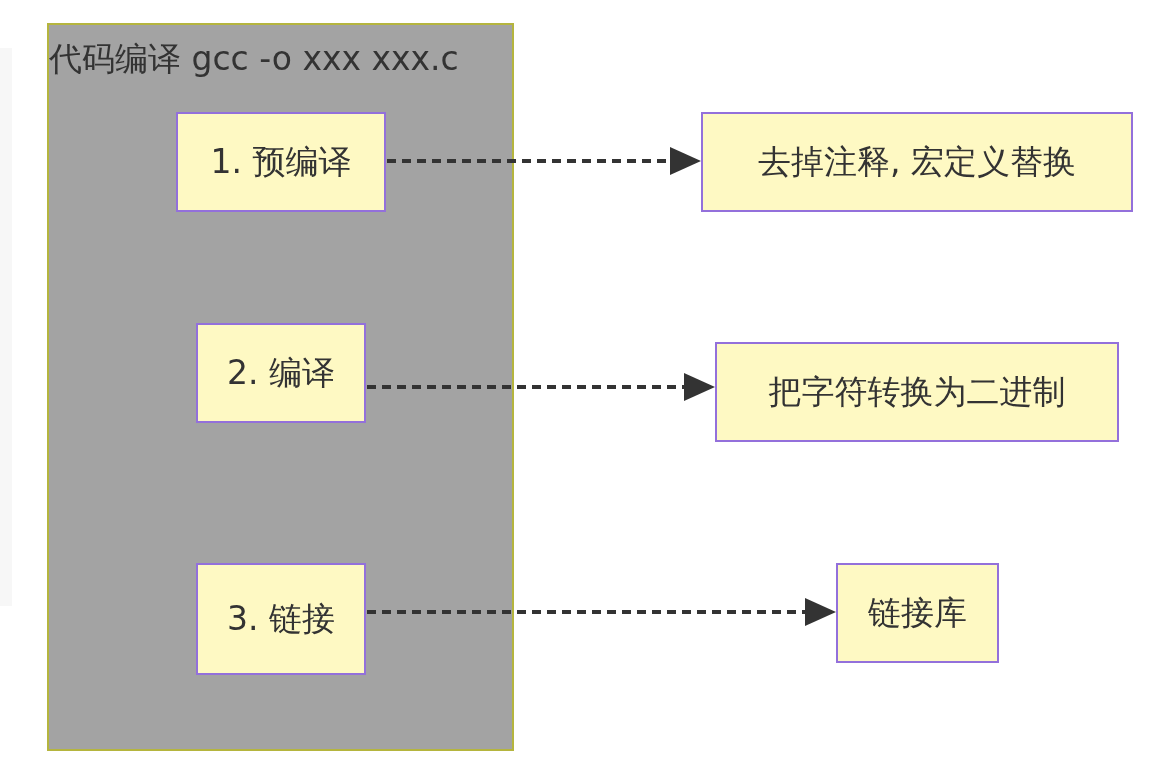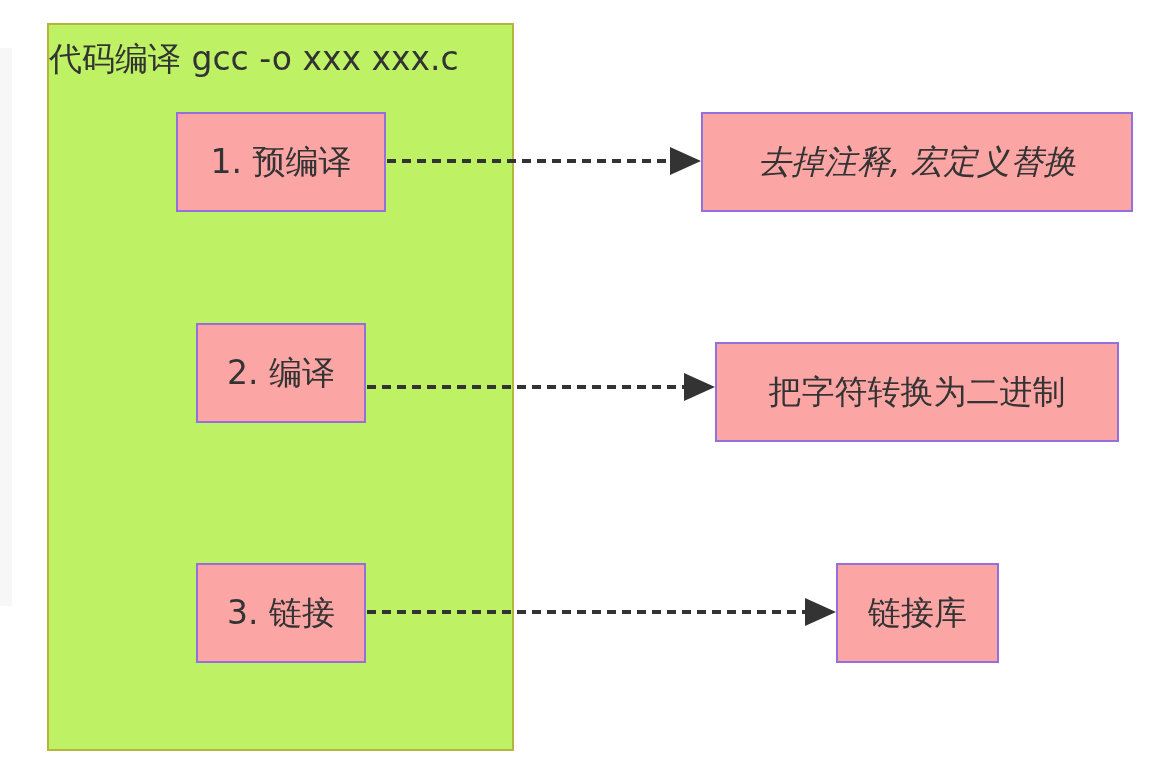--- a/index.html
+++ b/index.html
@@ -1,24 +1,24 @@
 <!DOCTYPE html>
 <html><head>
   <meta charset="utf-8">
   <style>
     html, body { margin: 0; padding: 0; background: #ffffff; }
     body { width: 1167px; height: 761px; position: relative; overflow: hidden;
            font-family: "DejaVu Sans", "Liberation Sans", sans-serif; color: #333333; }
     .edge-strip { position: absolute; left: 0; top: 48px; width: 12px; height: 558px;
                   background: #f7f7f7; }
     .cluster { position: absolute; left: 47px; top: 23px; width: 463px; height: 724px;
-               background: #bef264; border: 2px solid #b5b53e; box-sizing: content-box; }
+               background: #a3a3a3; border: 2px solid #b5b53e; box-sizing: content-box; }
     .cluster-title { position: absolute; left: 0px; top: 14px; font-size: 33px; line-height: 40px;
                      white-space: nowrap; color: #333333; }
-    .node { position: absolute; box-sizing: border-box; background: #fca5a5;
+    .node { position: absolute; box-sizing: border-box; background: #fef9c3;
             border: 2px solid #9370db; display: flex; align-items: center; justify-content: center;
             font-size: 33px; color: #333333; white-space: nowrap; }
     svg.edges { position: absolute; left: 0; top: 0; width: 1167px; height: 761px; pointer-events: none; }
   </style>
 </head>
 <body>
 
 <div class="edge-strip"></div>
 
 <div class="cluster">
@@ -41,29 +41,29 @@
   </g>
   <g>
     <line x1="367" y1="612" x2="807" y2="612" stroke="#333333" stroke-width="4" stroke-dasharray="9 6"></line>
     <path d="M805,598 L836,612 L805,626 z" fill="#333333"></path>
   </g>
 </svg>
 
 <div class="node" style="left:176px; top:112px; width:210px; height:100px;">
   <span>1. 预编译</span>
 </div>
-<div class="node" style="left:701px; top:112px; width:432px; height:100px;font-style:italic;">
+<div class="node" style="left:701px; top:112px; width:432px; height:100px;">
   <span>去掉注释, 宏定义替换</span>
 </div>
 
 <div class="node" style="left:196px; top:323px; width:170px; height:100px;">
   <span>2. 编译</span>
 </div>
 <div class="node" style="left:715px; top:342px; width:404px; height:100px;">
   <span>把字符转换为二进制</span>
 </div>
 
-<div class="node" style="left:196px; top:563px; width:170px; height:100px;text-align:right;">
+<div class="node" style="left:196px; top:563px; width:170px; height:112px;text-align:right;">
   <span>3. 链接</span>
 </div>
 <div class="node" style="left:836px; top:563px; width:163px; height:100px;">
   <span>链接库</span>
 </div>
 
 </body></html>

